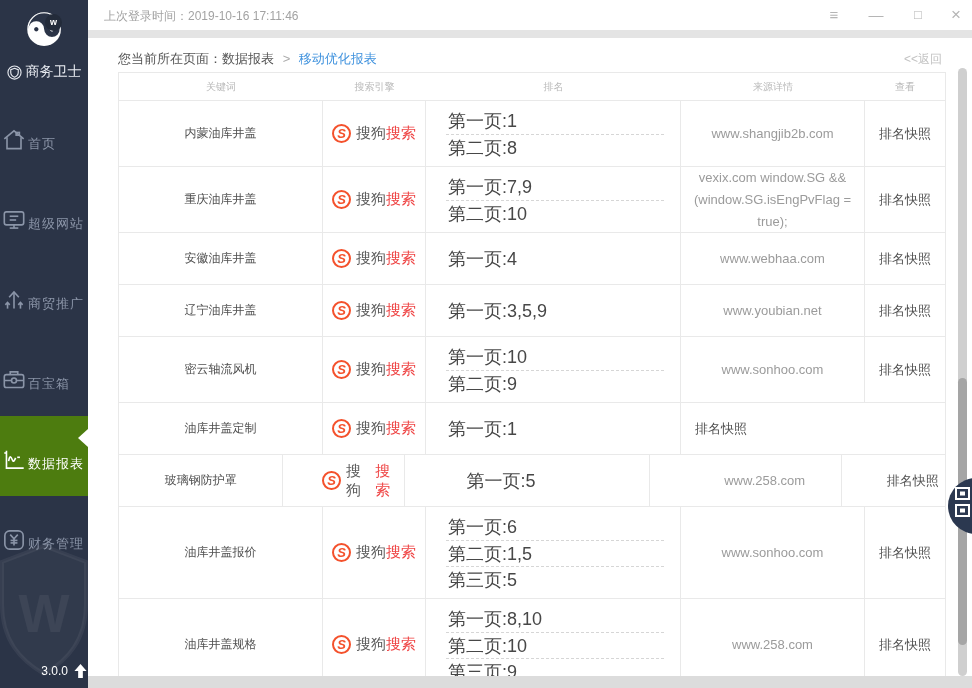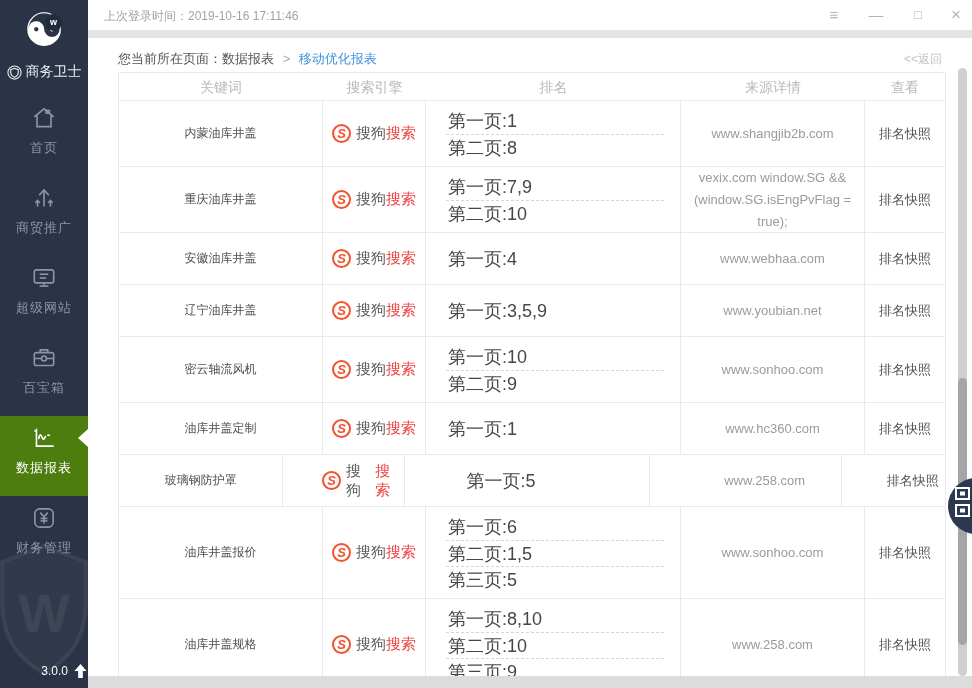--- a/index.html
+++ b/index.html
@@ -13,21 +13,21 @@
   .logo-wrap { position:absolute; left:0; top:2px; width:88px; height:56px; text-align:center; }
   .yinyang { font-size:46px; color:#ffffff; line-height:56px; }
   .logo-w { position:absolute; left:45px; top:12px; width:17px; height:17px;
     background:#232b3a; border-radius:50%; color:#fff; font-size:9px; font-weight:bold;
     line-height:17px; text-align:center; }
   .brand { position:absolute; left:0; top:60px; width:88px; height:24px;
     display:flex; align-items:center; justify-content:center; gap:4px;
     color:#e7eaf0; font-size:14px; }
   .nav { position:absolute; left:0; top:96px; width:88px; }
   .nav-item { position:relative; width:88px; height:80px; display:flex;
-    flex-direction:column; align-items:center; justify-content:flex-start;
+    flex-direction:row; align-items:center; justify-content:flex-start;
     padding-top:8px; cursor:pointer; color:#8b95a8; }
   .nav-item svg { stroke:#8b95a8; }
   .nav-item .nav-label { margin-top:7px; font-size:13px; letter-spacing:1px; }
   .nav-item.active { background:#4d7c0f; color:#ffffff;font-family:Liberation Mono, monospace; }
   .nav-item.active svg { stroke:#ffffff; }
   .notch { position:absolute; right:0; top:13px; width:0; height:0;
     border:9px solid transparent; border-right:10px solid #ffffff; }
   .watermark { position:absolute; left:-6px; top:540px; pointer-events:none; }
   .version-row { position:absolute; left:0; bottom:6px; width:88px; height:22px;
     display:flex; align-items:center; justify-content:flex-end; gap:5px; }
@@ -49,21 +49,21 @@
     background:#ffffff; overflow:hidden; }
   .breadcrumb { position:absolute; left:30px; top:12px; font-size:13px; color:#555; }
   .crumb-sep { color:#aaa; margin:0 5px; }
   .crumb-link { color:#4193de; cursor:pointer; }
   .back-link { position:absolute; right:30px; top:13px; font-size:12px; color:#c2c2c2; cursor:pointer; }
 
   
   .table-wrap { position:absolute; left:30px; top:34px; width:828px; height:604px;
     overflow:hidden; border:1px solid #e9e9e9; border-bottom:none; background:#fff; }
   .thead { display:flex; height:28px; border-bottom:1px solid #e9e9e9; }
-  .th { font-size:14px; color:#b9b9b9; text-align:center; line-height:28px; }
+  .th { font-size:10px; color:#b9b9b9; text-align:center; line-height:28px; }
   .col-kw{width:204px;} .col-eng{width:103px;} .col-rank{width:255px;}
   .col-src{width:184px;} .col-view{width:80px;}
   .trow { display:flex; border-bottom:1px solid #e9e9e9; }
   .td { display:flex; align-items:center; justify-content:center; border-right:1px solid #e9e9e9; }
   .td:last-child { border-right:none; }
   .td-kw { font-size:12px; color:#4f4f4f; }
   .td-eng { font-size:15px; }
   .sogou-s { display:inline-block; width:19px; height:19px; border:2px solid #f4512c;
     border-radius:50%; color:#f4512c; font-weight:bold; font-style:italic; font-size:13px;
     line-height:15px; text-align:center; margin-right:5px; }
@@ -109,38 +109,38 @@
       <div class="nav-item">
         <svg width="28" height="28" viewBox="0 0 26 26" fill="none" stroke-width="1.5">
           <path d="M4 12 L13 4.5 L22 12"></path>
             <path d="M6.5 10.5 V21 H19.5 V10.5"></path>
             <rect x="15" y="6" width="3" height="2.5"></rect>
         </svg>
         <span class="nav-label">首页</span>
       </div>
       <div class="nav-item">
         <svg width="28" height="28" viewBox="0 0 26 26" fill="none" stroke-width="1.5">
+          <rect x="4" y="5.5" width="18" height="12" rx="2"></rect>
+            <path d="M9 9.5 h8"></path>
+            <path d="M9 13 h6"></path>
+          <path d="M13 17.5 v3"></path>
+            <path d="M9 20.5 h8"></path>
+        </svg>
+        <span class="nav-label">超级网站</span>
+      </div>
+      <div class="nav-item">
+        <svg width="28" height="28" viewBox="0 0 26 26" fill="none" stroke-width="1.5">
           <path d="M13 21 V6"></path>
             <path d="M8.5 10.5 L13 5.5 L17.5 10.5"></path>
           <path d="M7 21 v-5"></path>
             <path d="M5 17.5 L7 15.2 L9 17.5"></path>
           <path d="M19 21 v-5"></path>
             <path d="M17 17.5 L19 15.2 L21 17.5"></path>
         </svg>
         <span class="nav-label">商贸推广</span>
-      </div>
-      <div class="nav-item">
-        <svg width="28" height="28" viewBox="0 0 26 26" fill="none" stroke-width="1.5">
-          <rect x="4" y="5.5" width="18" height="12" rx="2"></rect>
-            <path d="M9 9.5 h8"></path>
-            <path d="M9 13 h6"></path>
-          <path d="M13 17.5 v3"></path>
-            <path d="M9 20.5 h8"></path>
-        </svg>
-        <span class="nav-label">超级网站</span>
       </div>
       <div class="nav-item">
         <svg width="28" height="28" viewBox="0 0 26 26" fill="none" stroke-width="1.5">
           <rect x="4" y="8" width="18" height="12" rx="2"></rect>
             <path d="M9.5 8 V5.5 H16.5 V8"></path>
           <path d="M4 13.5 h6.5 M15.5 13.5 H22"></path>
             <circle cx="13" cy="13.5" r="2.3"></circle>
         </svg>
         <span class="nav-label">百宝箱</span>
       </div>
@@ -313,23 +313,20 @@
               <span>油库井盖定制</span>
             </div>
     <div class="td td-eng col-eng">
       <span class="sogou-s">S</span>
       <span class="eng-a">搜狗</span>
       <span class="eng-b">搜索</span>
     </div>
     <div class="td td-rank col-rank">
               <div class="rank-line">第一页:1</div>
             </div>
-    <div class="td td-src col-src">
-              <span>www.hc360.com</span>
-            </div>
     <div class="td td-view col-view">
               <span class="snapshot">排名快照</span>
             </div>
   </div>
 
   <div class="trow" style="height: 52px; gap: 39px;">
     <div class="td td-kw col-kw">
               <span>玻璃钢防护罩</span>
             </div>
     <div class="td td-eng col-eng">

